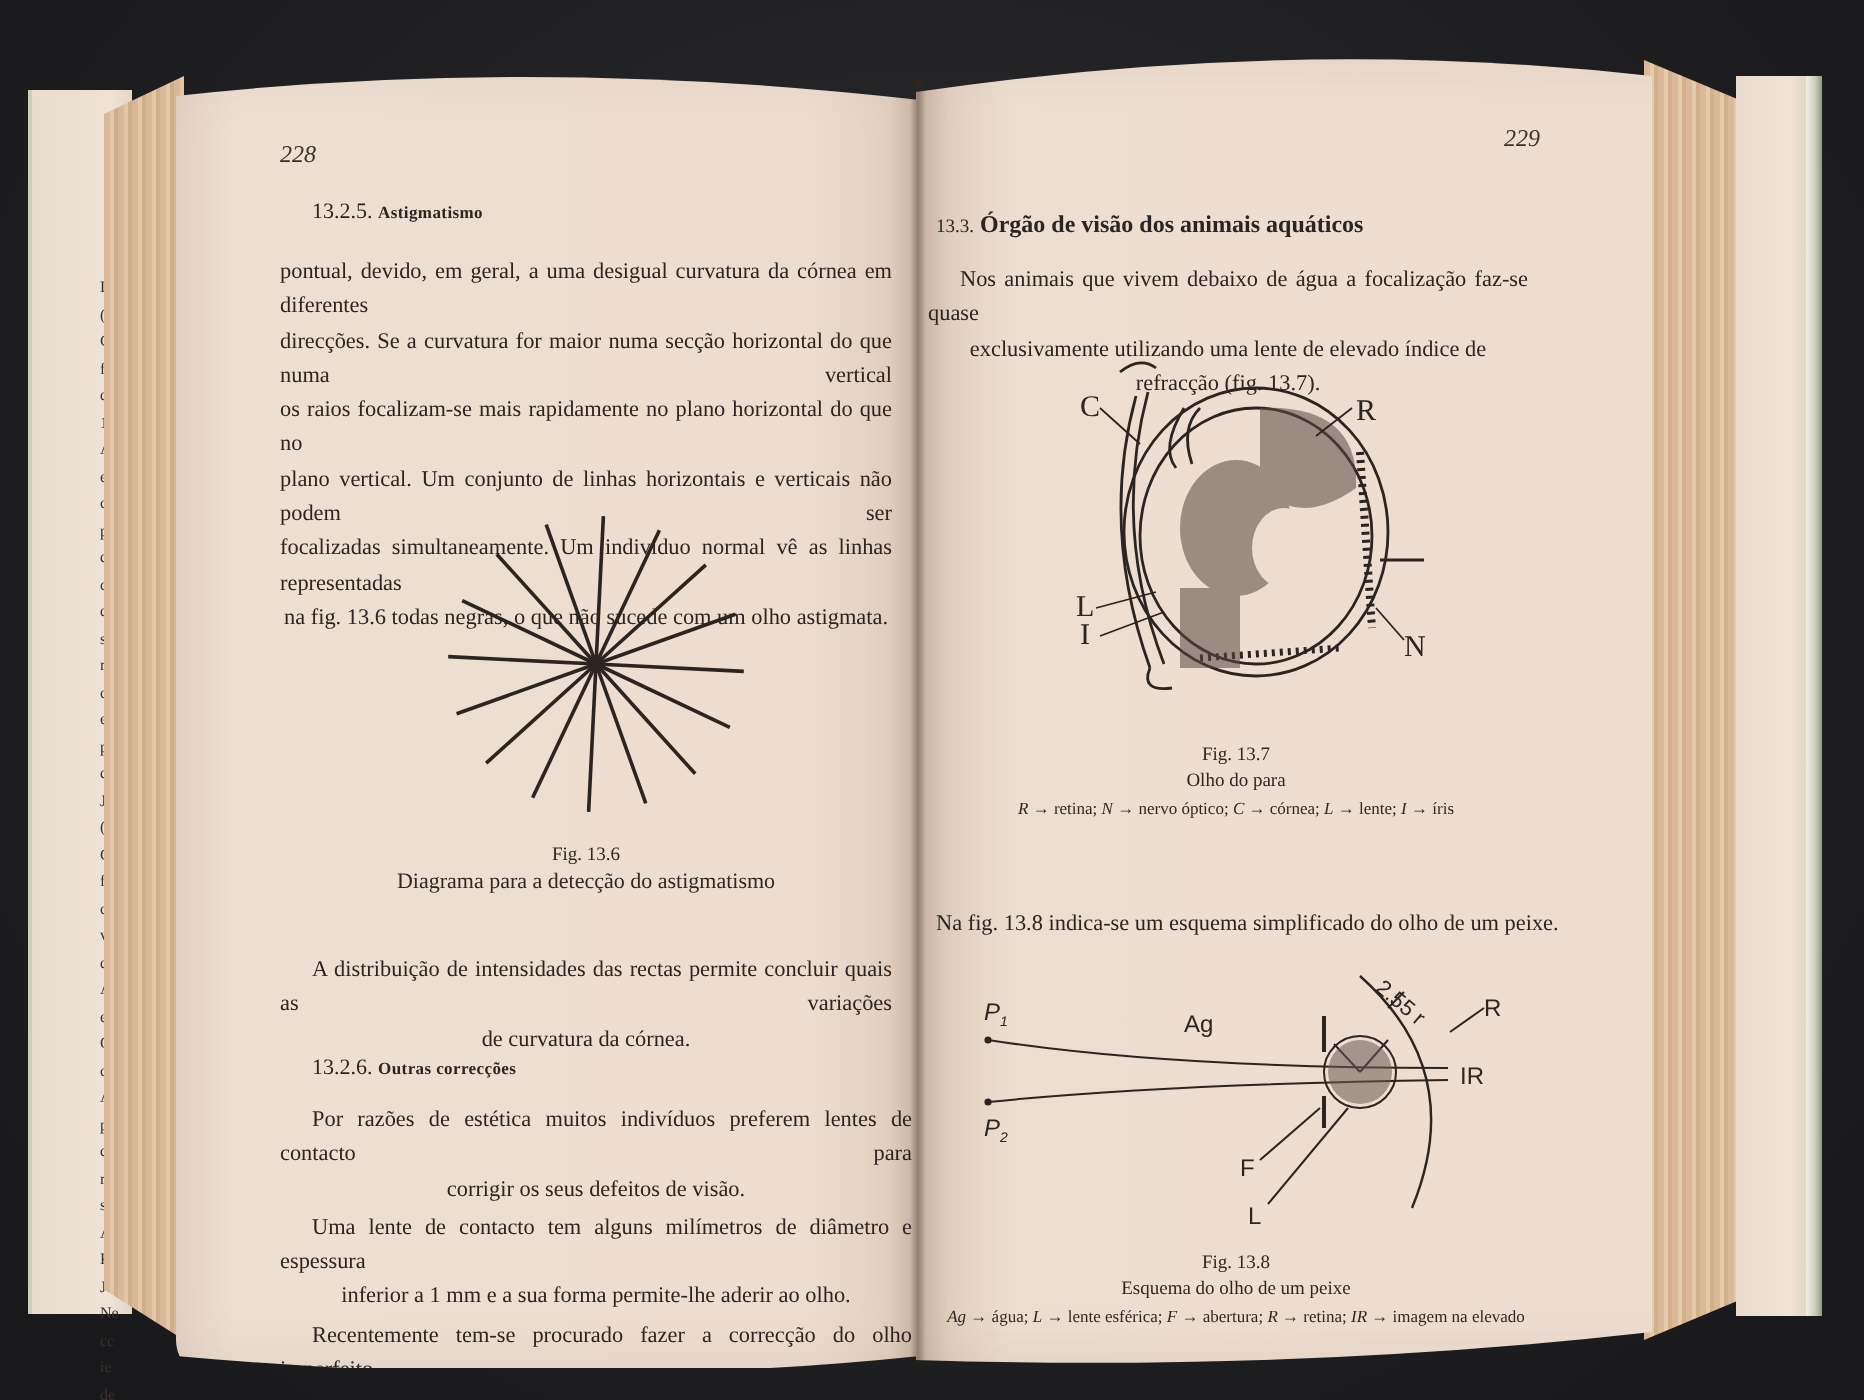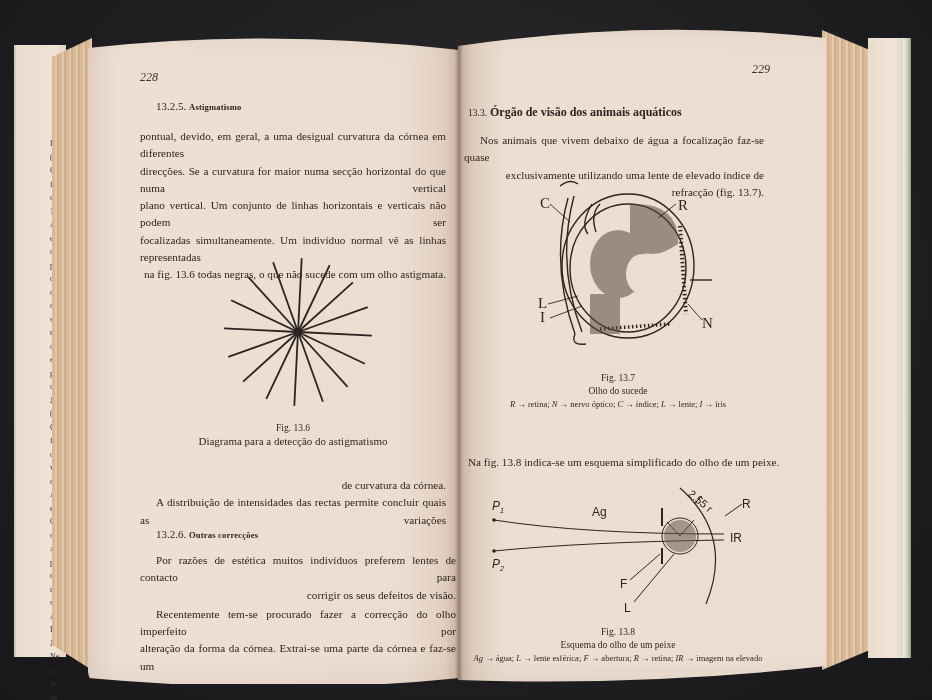--- a/index.html
+++ b/index.html
@@ -50,21 +50,21 @@
     left:458px; top:26px; width:368px; height:656px;
     background: linear-gradient(90deg,#c8b3a2 0%,#e1d0c1 4%,#ecded1 12%,#ecddd0 100%);
     clip-path: path("M0,20 Q190,-8 368,12 L368,640 Q190,660 0,654 Z");
     padding-left: 33px;
   }
   .gutter { left:455px; top:40px; width:8px; height:640px;
     background: linear-gradient(90deg,rgba(60,40,30,0) 0%,rgba(60,40,30,0.35) 50%,rgba(60,40,30,0) 100%); }
 
   .txt { position:absolute; font-size:11.2px; line-height:17.3px; color:#2b2421; }
   .just { text-align:justify; text-align-last:justify; }
-  .last { text-align:right; }
+  .last { text-align:center; }
   .pnum { position:absolute; font-style:italic; font-size:12px; color:#3a302c; }
   .secnum { font-size:11px; }
   .sectitle { font-size:8.5px; font-weight:bold; letter-spacing:0.2px; }
   .fig-cap { position:absolute; text-align:center; font-size:9.5px; line-height:13px; color:#2e2724; }
   .legend { font-size:8.5px; font-style:normal; }
   .h2 { position:absolute; font-size:12px; font-weight:bold; }
   .h2 .n { font-weight:normal; font-size:9.5px; }
 </style>
 </head>
 <body>
@@ -123,20 +123,21 @@
   <div class="pnum" style="left:52px; top:38px;">228</div>
 
   <div class="txt" style="left:68px; top:66px;">
     <span class="secnum">13.2.5.</span>
     <span class="sectitle">Astigmatismo</span>
   </div>
 
   <div id="paraAstig" style="position:absolute; left:52px; top:96px; width:306px;">
       <div class="txt just" style="position: relative; width: 100%;">pontual, devido, em geral, a uma desigual curvatura da córnea em diferentes</div>
       <div class="txt just" style="position: relative; width: 100%;">direcções. Se a curvatura for maior numa secção horizontal do que numa vertical</div>
+      <div class="txt just" style="position: relative; width: 100%;">os raios focalizam-se mais rapidamente no plano horizontal do que no</div>
       <div class="txt just" style="position: relative; width: 100%;">plano vertical. Um conjunto de linhas horizontais e verticais não podem ser</div>
       <div class="txt just" style="position: relative; width: 100%;">focalizadas simultaneamente. Um indivíduo normal vê as linhas representadas</div>
       <div class="txt last" style="position: relative; width: 100%;">na fig. 13.6 todas negras, o que não sucede com um olho astigmata.</div>
     </div>
 
   <svg class="abs" style="left:130px; top:220px;" width="160" height="160" viewBox="-80 -80 160 160" id="starSvg">
       <line x1="0" y1="0" x2="73.9" y2="3.7" stroke="#2b2421" stroke-width="1.8"></line>
       <line x1="0" y1="0" x2="66.9" y2="31.7" stroke="#2b2421" stroke-width="1.8"></line>
       <line x1="0" y1="0" x2="49.6" y2="54.9" stroke="#2b2421" stroke-width="1.8"></line>
       <line x1="0" y1="0" x2="24.9" y2="69.7" stroke="#2b2421" stroke-width="1.8"></line>
@@ -154,33 +155,37 @@
       <line x1="0" y1="0" x2="69.7" y2="-24.9" stroke="#2b2421" stroke-width="1.8"></line>
       <circle cx="0" cy="0" r="4" fill="#2b2421"></circle>
     </svg>
 
   <div class="fig-cap" style="left:52px; top:390px; width:306px;">
     <div>Fig. 13.6</div>
     <div style="font-size:11px;">Diagrama para a detecção do astigmatismo</div>
   </div>
 
   <div id="paraDist" style="position:absolute; left:52px; top:445px; width:306px;">
+      <div class="txt just" style="position: relative; width: 100%; text-indent: 16px;">A distribuição de intensidades das rectas permite concluir quais as variações</div>
       <div class="txt last" style="position: relative; width: 100%;">de curvatura da córnea.</div>
-      <div class="txt just" style="position: relative; width: 100%; text-indent: 16px;">A distribuição de intensidades das rectas permite concluir quais as variações</div>
     </div>
 
   <div class="txt" style="left:68px; top:494px;">
     <span class="secnum">13.2.6.</span>
     <span class="sectitle">Outras correcções</span>
   </div>
 
   <div id="paraOutras" style="position:absolute; left:52px; top:520px; width:316px;">
       <div style="margin-bottom: 2px;">
         <div class="txt just" style="position: relative; width: 100%; text-indent: 16px;">Por razões de estética muitos indivíduos preferem lentes de contacto para</div>
         <div class="txt last" style="position: relative; width: 100%;">corrigir os seus defeitos de visão.</div>
+      </div>
+      <div style="margin-bottom: 2px;">
+        <div class="txt just" style="position: relative; width: 100%; text-indent: 16px;">Uma lente de contacto tem alguns milímetros de diâmetro e espessura</div>
+        <div class="txt last" style="position: relative; width: 100%;">inferior a 1 mm e a sua forma permite-lhe aderir ao olho.</div>
       </div>
       <div style="margin-bottom: 2px;">
         <div class="txt just" style="position: relative; width: 100%; text-indent: 16px;">Recentemente tem-se procurado fazer a correcção do olho imperfeito por</div>
         <div class="txt just" style="position: relative; width: 100%;">alteração da forma da córnea. Extrai-se uma parte da córnea e faz-se um</div>
       </div>
     </div>
 </div>
 
 <div class="page page-right">
   <div class="pnum" style="left:294px; top:36px;">229</div>
@@ -228,22 +233,22 @@
       <line x1="20" y1="30" x2="40" y2="48"></line>
       <line x1="146" y1="30" x2="128" y2="44"></line>
       <line x1="18" y1="130" x2="48" y2="122"></line>
       <line x1="20" y1="144" x2="52" y2="132"></line>
       <line x1="172" y1="146" x2="158" y2="130"></line>
     </g>
   </svg>
 
   <div class="fig-cap" style="left:0px; top:346px; width:320px;">
     <div>Fig. 13.7</div>
-    <div>Olho do sucede</div>
-    <div class="legend" id="legend137"><span><i>R</i> <span>→</span> <span>retina</span>; </span><span><i>N</i> <span>→</span> <span>nervo óptico</span>; </span><span><i>C</i> <span>→</span> <span>índice</span>; </span><span><i>L</i> <span>→</span> <span>lente</span>; </span><span><i>I</i> <span>→</span> <span>íris</span></span></div>
+    <div>Olho do para</div>
+    <div class="legend" id="legend137"><span><i>R</i> <span>→</span> <span>retina</span>; </span><span><i>N</i> <span>→</span> <span>nervo óptico</span>; </span><span><i>C</i> <span>→</span> <span>córnea</span>; </span><span><i>L</i> <span>→</span> <span>lente</span>; </span><span><i>I</i> <span>→</span> <span>íris</span></span></div>
   </div>
 
   <div class="txt" style="left:10px; top:428px;">Na fig. 13.8 indica-se um esquema simplificado do olho de um peixe.</div>
 
   <svg class="abs" style="left:26px; top:450px;" width="300" height="140" viewBox="0 0 300 140">
     <g fill="none" stroke="#2b2421" stroke-width="1">
       <path d="M10,44 Q100,58 240,58"></path>
       <path d="M10,75 Q100,66 240,64"></path>
       <path d="M196,12 Q250,60 222,128" stroke-width="1.2"></path>
       <line x1="178" y1="32" x2="178" y2="50" stroke-width="2"></line>

